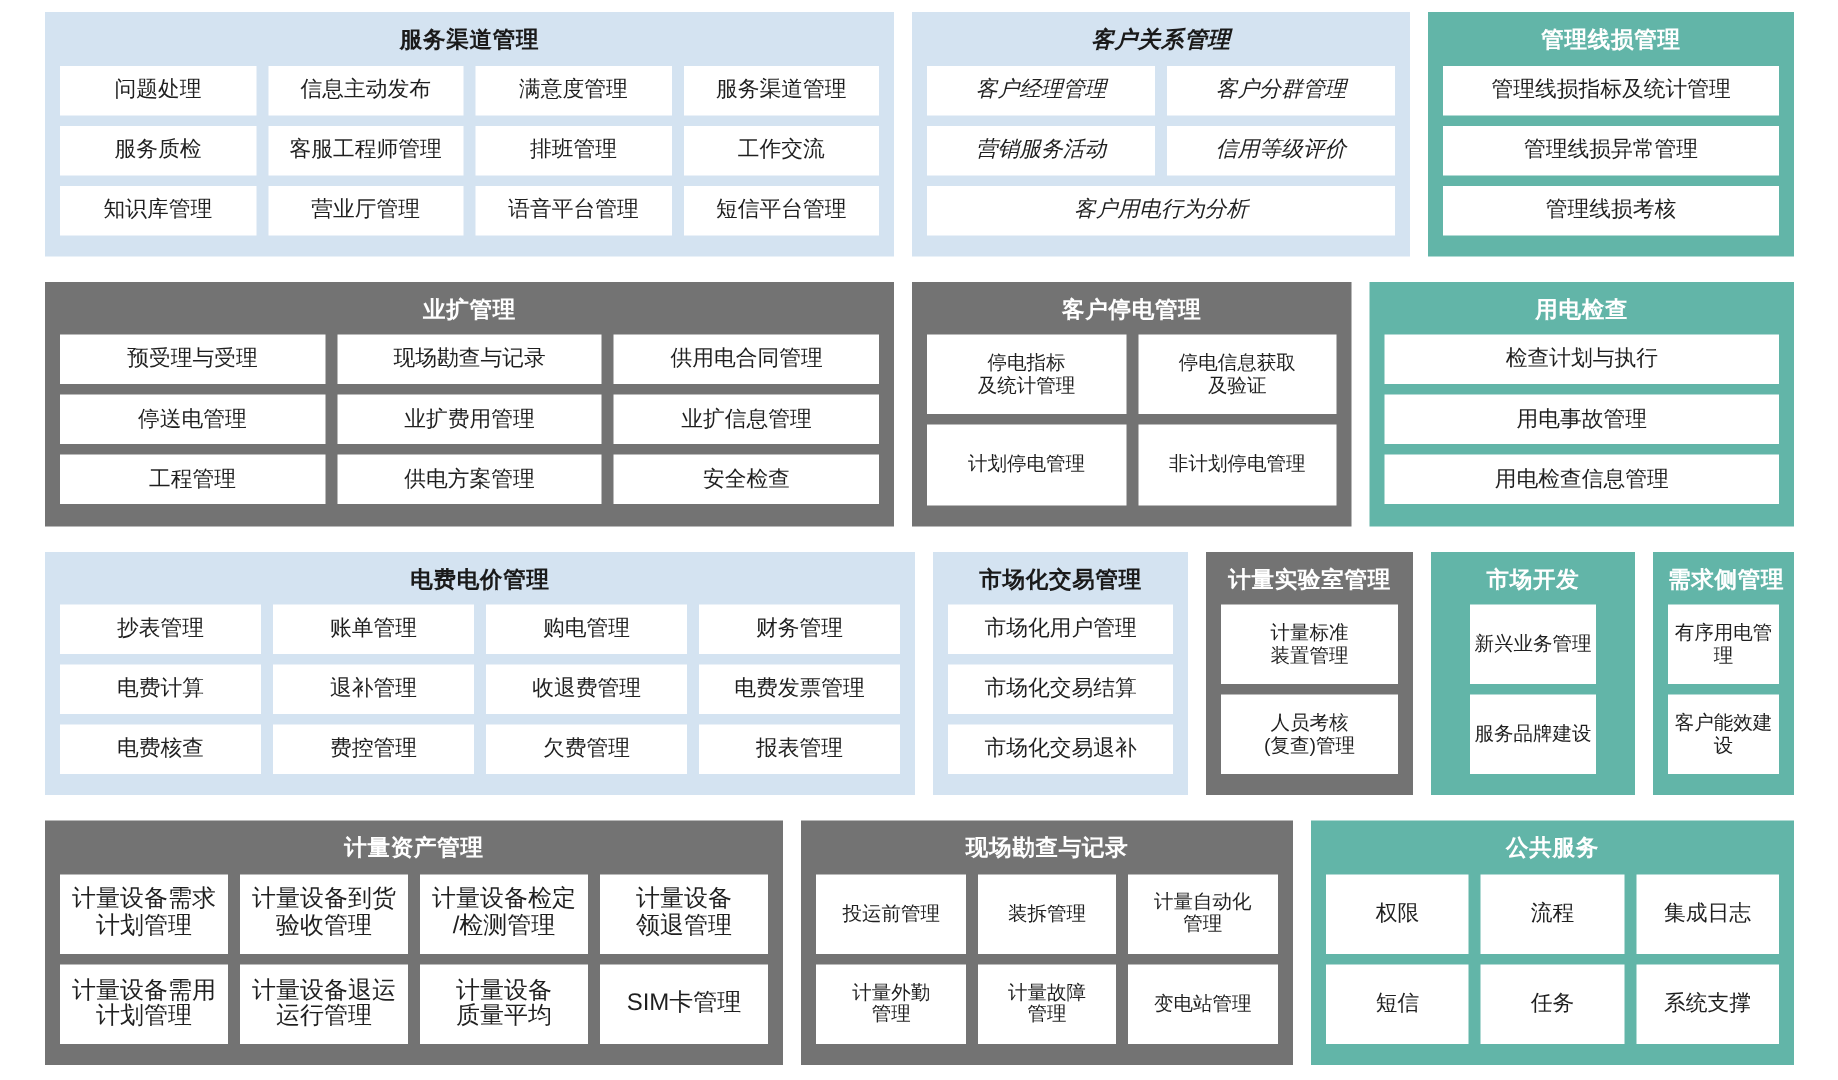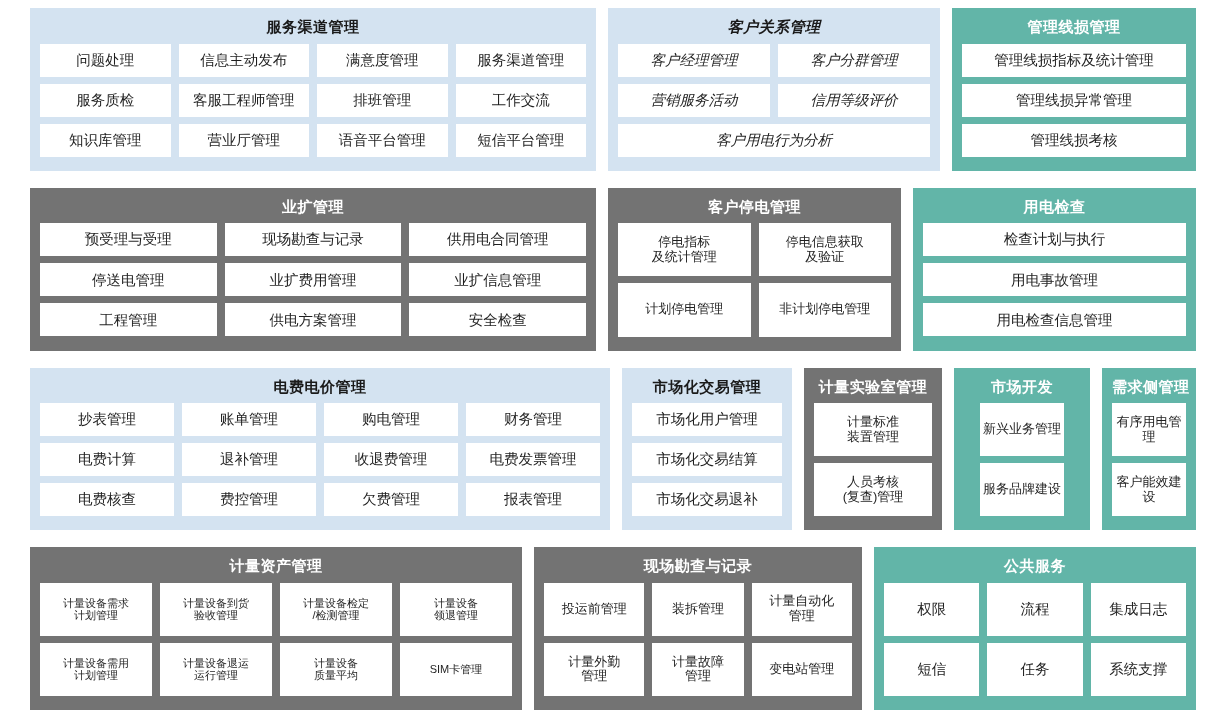--- a/index.html
+++ b/index.html
@@ -57,21 +57,21 @@
     line-height:1.15;
     display:flex;align-items:center;justify-content:center;
     text-align:center;
     flex:1;
     min-width:0;
     padding:2px 3px;
     box-sizing:border-box;
     white-space:pre-line;
   }
   .tile.small{font-size:13px;}
-  .tile.tiny{font-size:11px;line-height:1.12;}
+  .tile.tiny{font-size:16px;line-height:1.12;}
 
   
   #r1c1{width:566px;}
   #r1c2{width:332px;font-style:italic;}
   #r1c3{flex:1;}
 
   
   #r2c1{width:566px;}
   #r2c2{width:293px;justify-content:center;}
   #r2c3{flex:1;}

